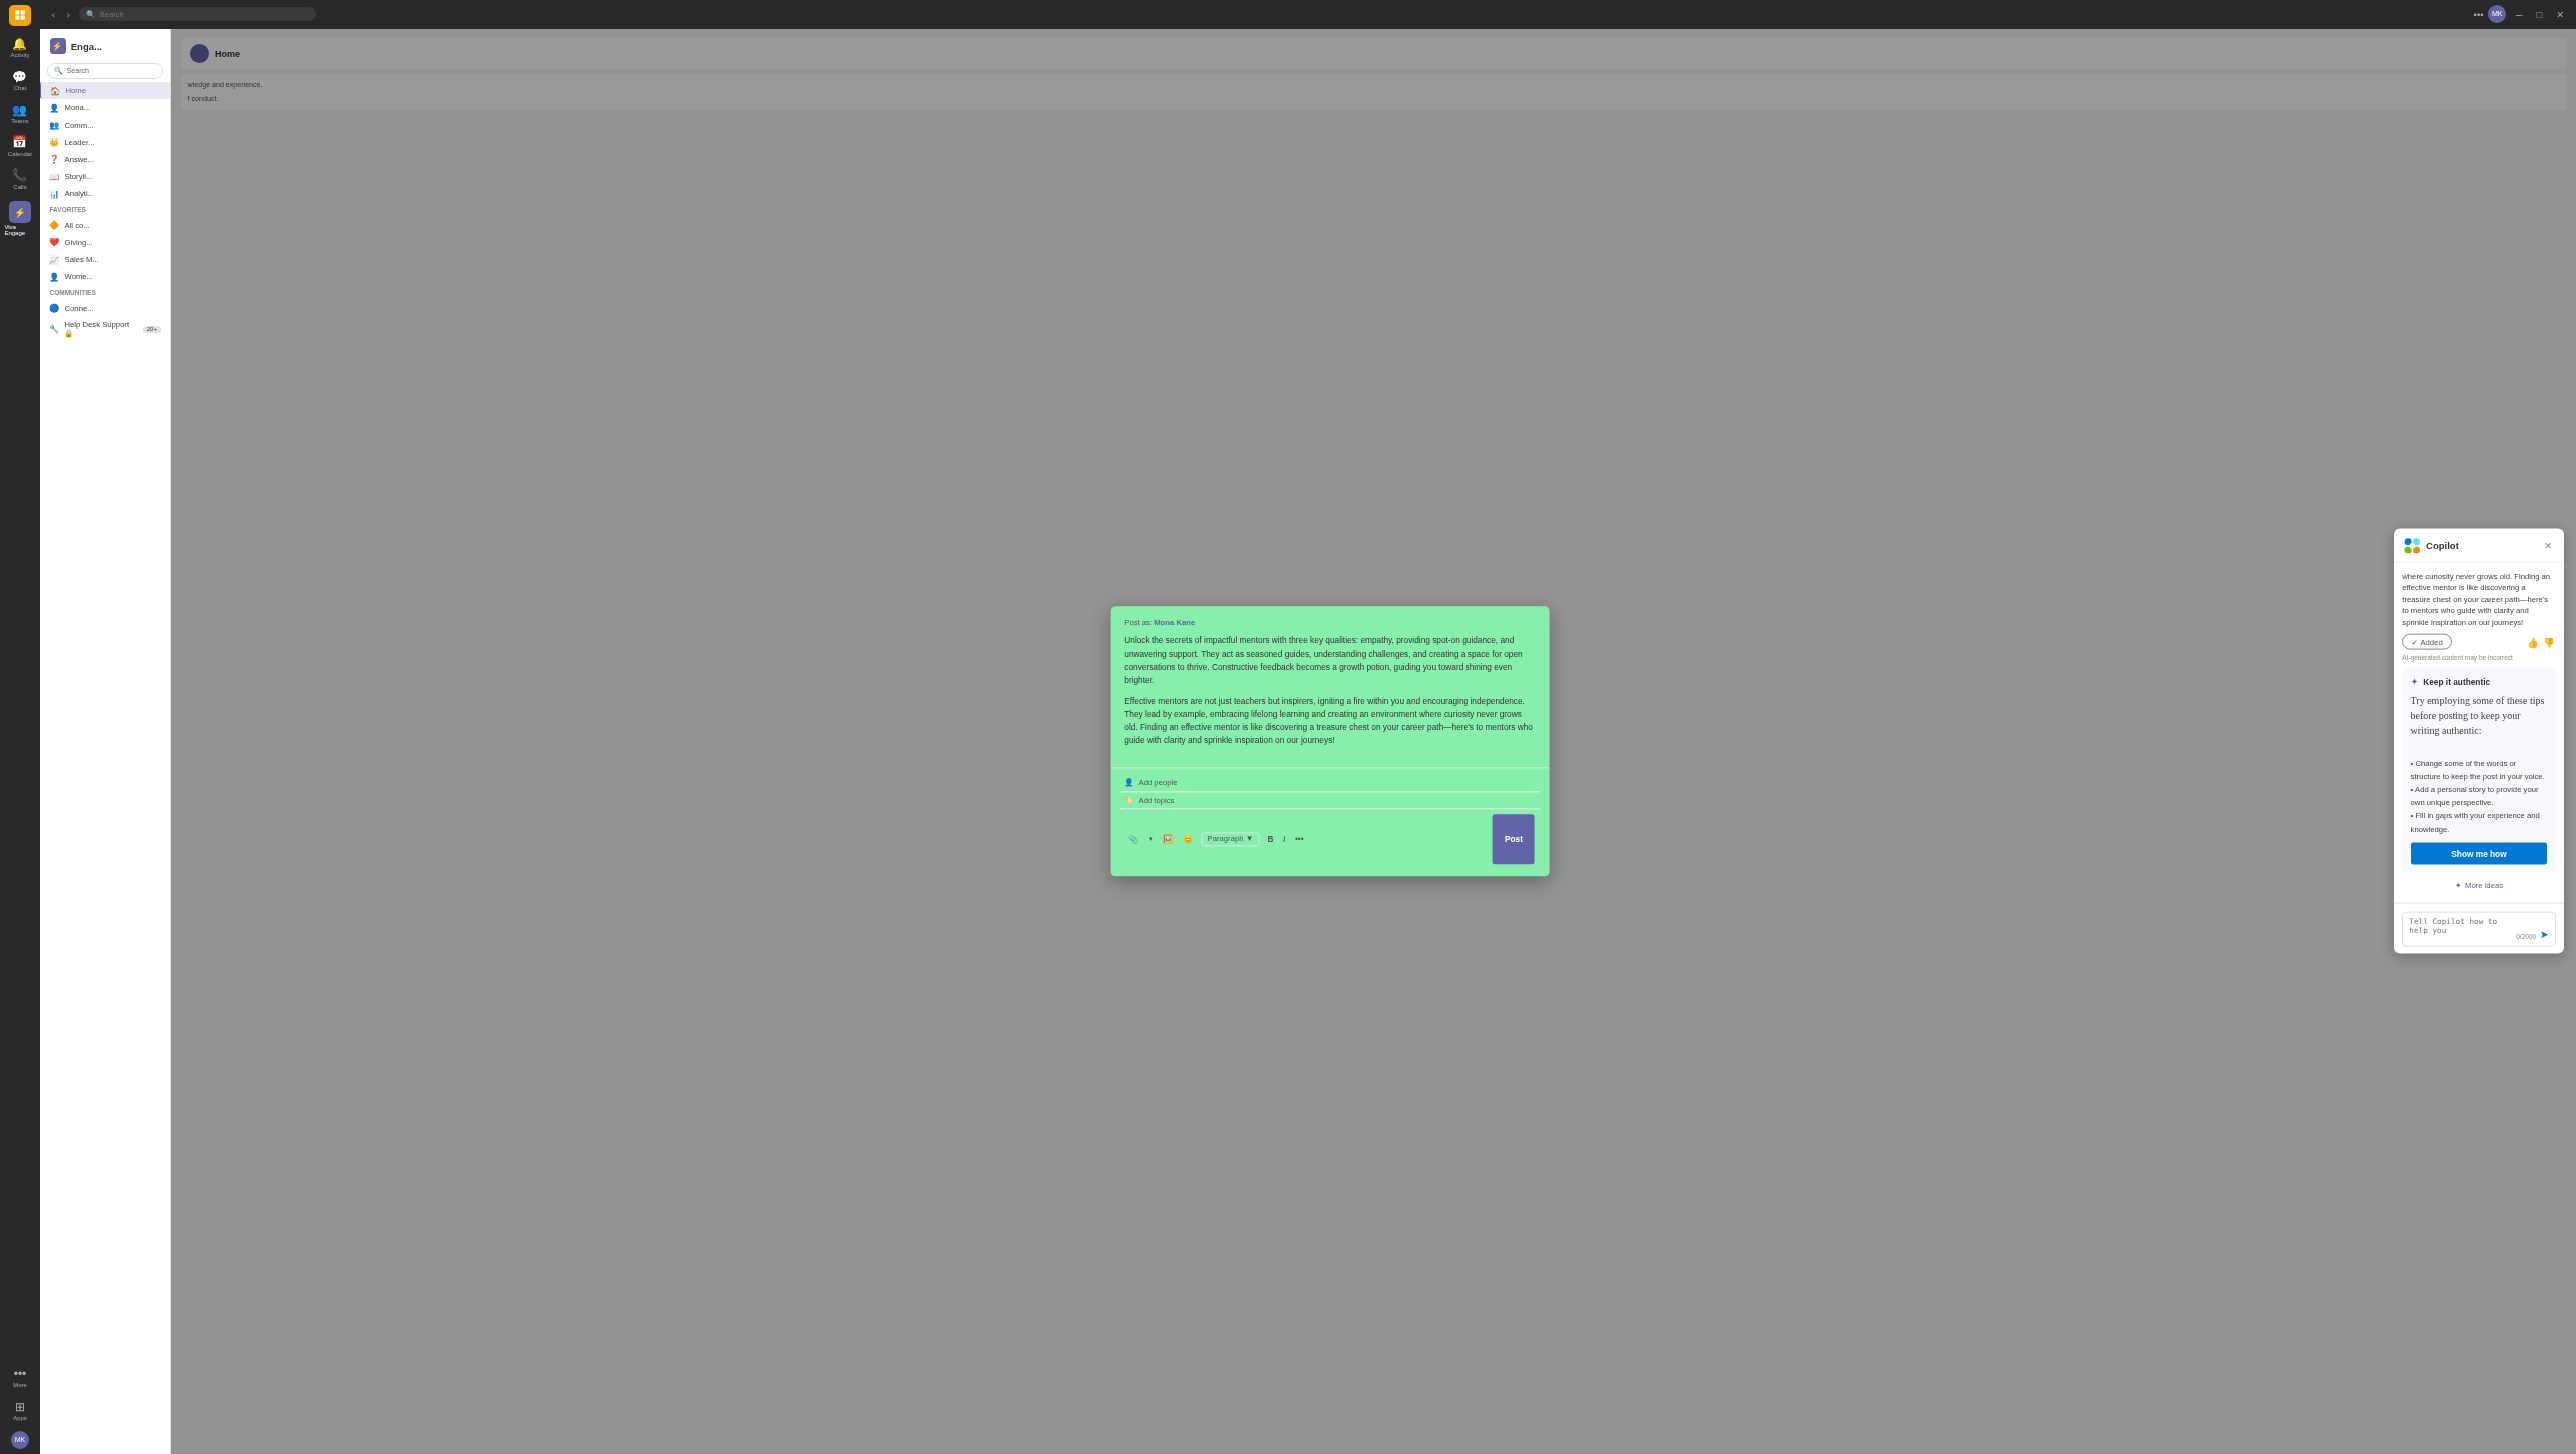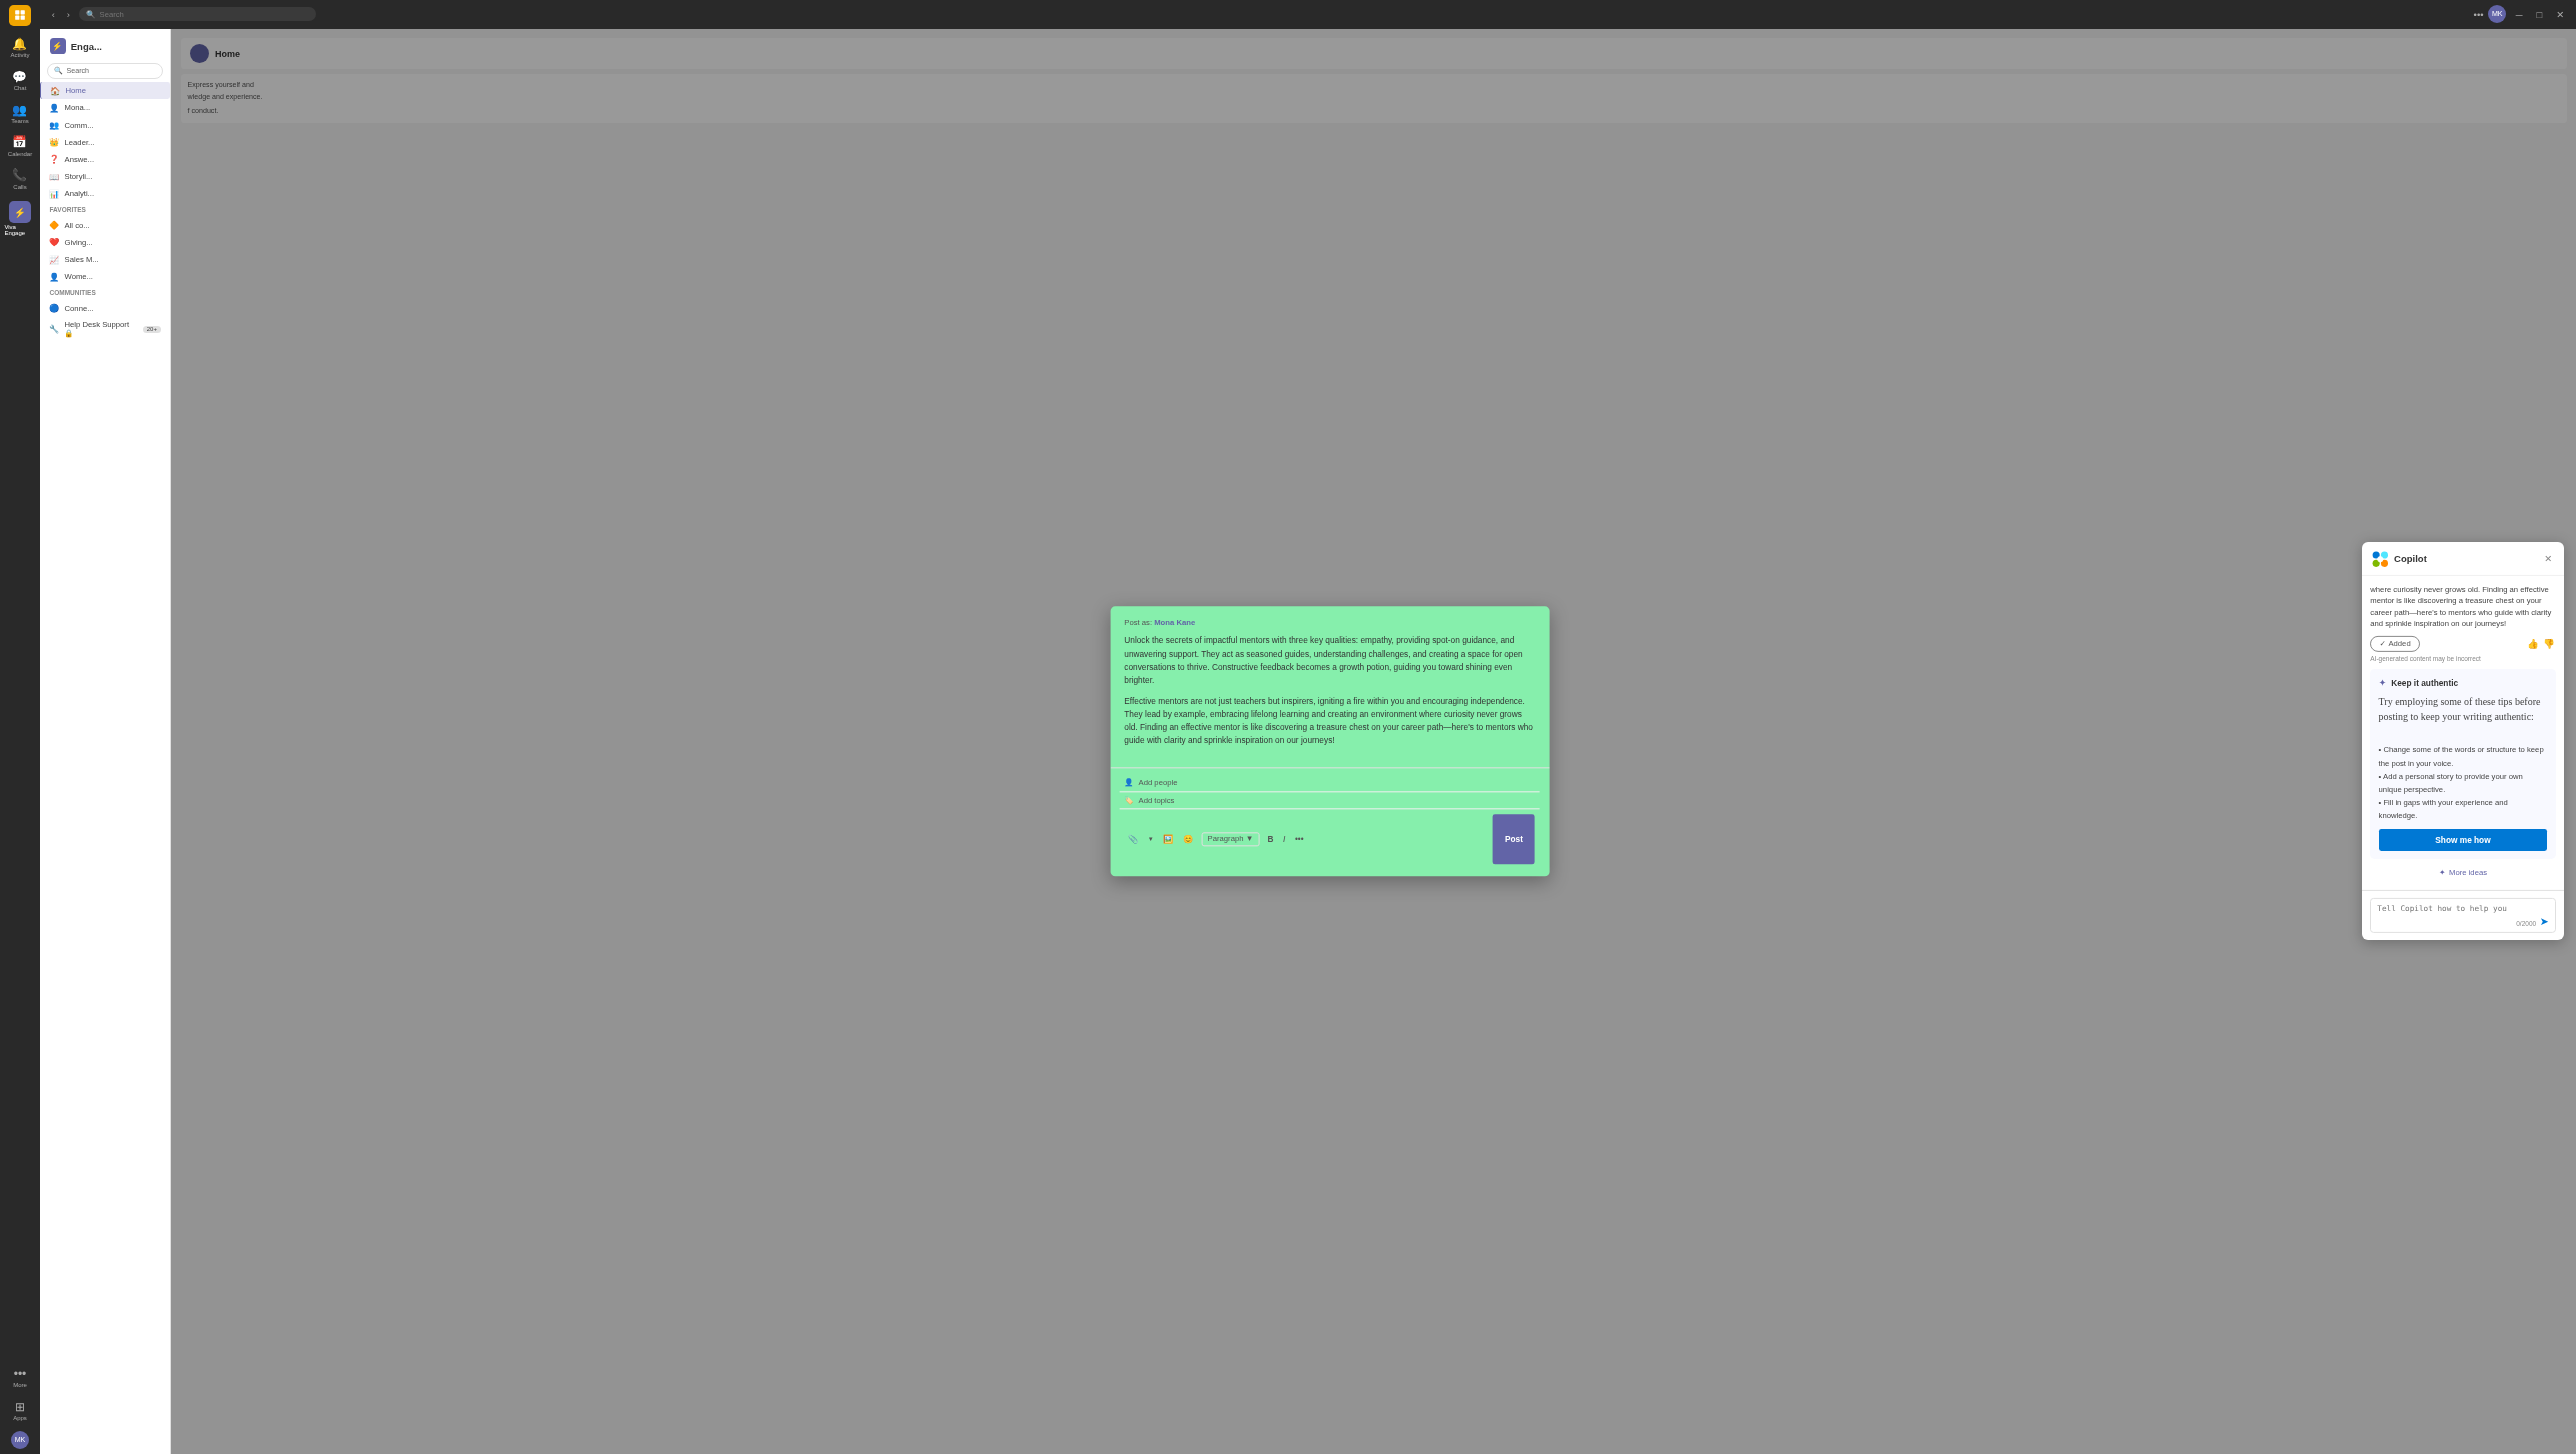--- a/index.html
+++ b/index.html
@@ -75,21 +75,21 @@
     .post-footer-row:last-child { border-bottom: none; }
     .toolbar { display: flex; align-items: center; gap: 4.7px; padding: 4.7px; }
     .toolbar-group { display: flex; align-items: center; gap: 2.4px; }
     .toolbar-btn { background: none; border: none; cursor: pointer; padding: 2.4px 3.6px; border-radius: 2.4px; color: #555; font-size: 8.3px; }
     .post-btn { margin-left: auto; background: #6264a7; color: white; border: none; border-radius: 2.4px; padding: 20px 12px; font-size: 8.3px; font-weight: 600; cursor: pointer; }
     .paragraph-select { background: none; border: 0.6px solid #e0e0e0; border-radius: 2.4px; padding: 1.8px 4.7px; font-size: 7.7px; color: #555; cursor: pointer; display: flex; align-items: center; gap: 2.4px; }
 
     
     .copilot-panel {
       position: absolute; right: 12px; top: 50%; transform: translateY(-50%);
-      width: 202px; background: white; border-radius: 6px;
+      width: 170px; background: white; border-radius: 6px;
       box-shadow: 0 2.4px 14.2px rgba(0,0,0,0.25); z-index: 30; overflow: hidden;
       display: flex; flex-direction: column; max-height: 451px;
     }
     .copilot-header { display: flex; align-items: center; padding: 8.3px 9.5px; border-bottom: 0.6px solid #f0f0f0; gap: 6px; }
     .copilot-logo { width: 16.6px; height: 16.6px; }
     .copilot-title { font-size: 9.5px; font-weight: 600; color: #333; flex: 1; }
     .copilot-close { background: none; border: none; cursor: pointer; font-size: 9.5px; color: #888; padding: 2.4px; }
     .copilot-content { flex: 1; overflow-y: auto; padding: 7.1px 8.3px; }
     .copilot-scroll-text { font-size: 7.7px; color: #444; line-height: 1.5; margin-bottom: 6px; }
     .added-btn { display: flex; align-items: center; gap: 2.4px; background: none; border: 0.6px solid #888; border-radius: 9.5px; padding: 2.4px 8.3px; font-size: 7.7px; color: #555; cursor: pointer; }
@@ -271,21 +271,20 @@
 </div>
 
 <div class="main-content">
 
   <div style="padding:9.5px;color:#888;font-size:7.7px;">
     <div style="display:flex;align-items:center;gap:6px;background:white;padding:6px 9.5px;border-radius:3.6px;margin-bottom:4.7px;">
       <div style="width:19px;height:19px;background:#6264a7;border-radius:50%;"></div>
       <span style="font-size:9px;font-weight:600;color:#333;">Home</span>
     </div>
     <div style="background:white;padding:7.1px;border-radius:3.6px;color:#555;font-size:7.1px;">
-      <p style="margin-bottom:4.7px;">Express yourself and</p>
       <p style="margin-bottom:6px;">wledge and experience.</p>
       <p>f conduct.</p>
     </div>
   </div>
 
   <div class="overlay"></div>
 
   <div class="post-modal">
     <div class="post-modal-body">
       <div class="post-as">

